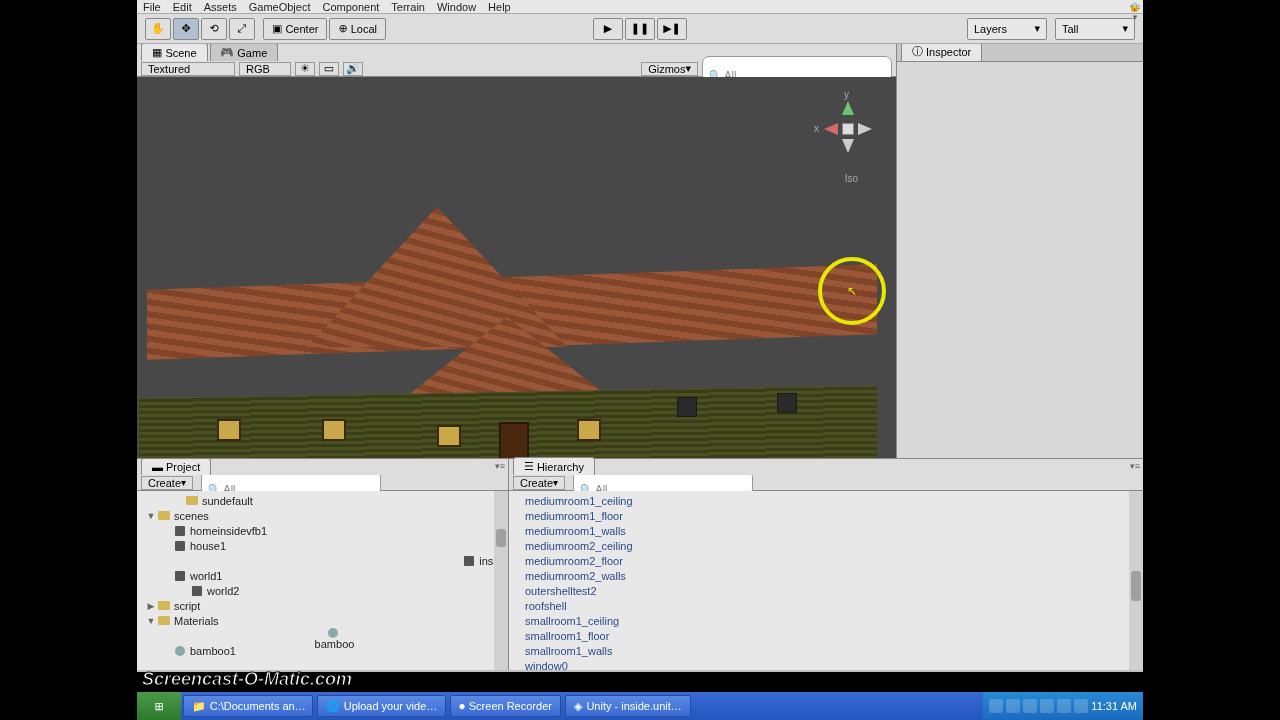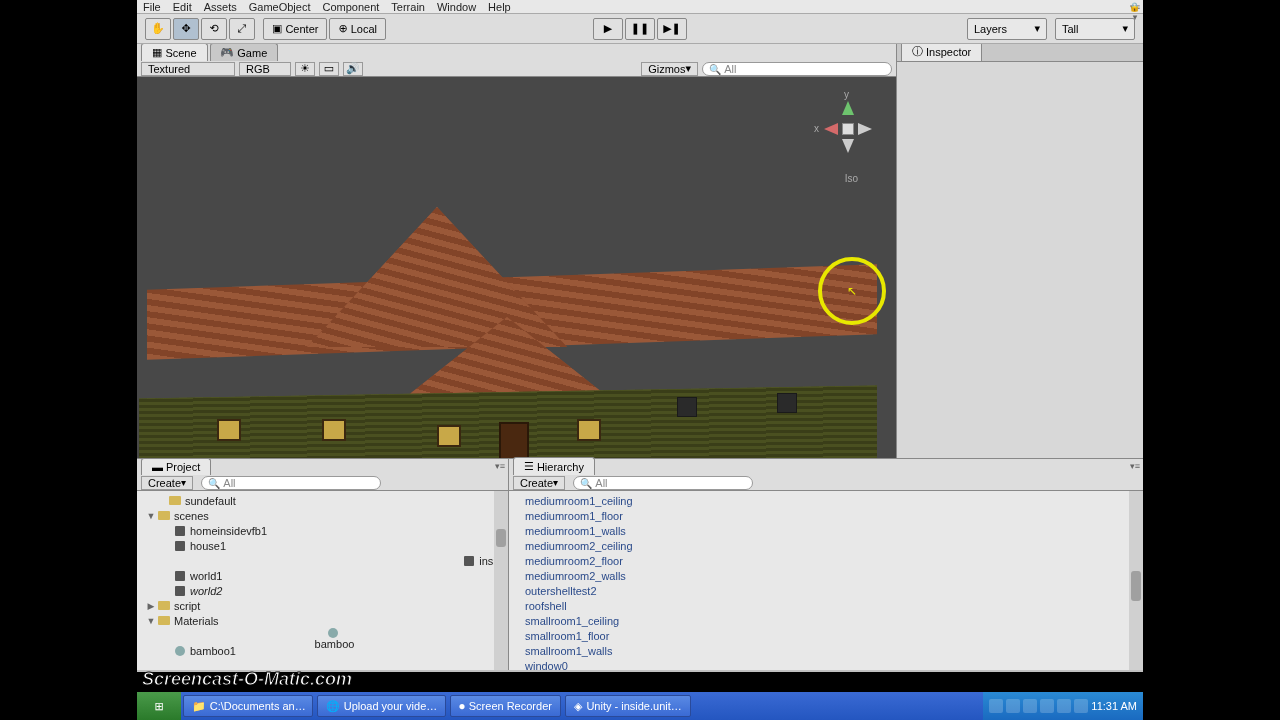--- a/index.html
+++ b/index.html
@@ -19,21 +19,21 @@
 .dropdown { height: 22px; width: 80px; background: #e8e8e8; border: 1px solid #888; border-radius: 2px; display: flex; align-items: center; padding: 0 6px; justify-content: space-between; }
 .main { display: flex; height: 414px; }
 .scene-panel { flex: 1; display: flex; flex-direction: column; border-right: 1px solid #888; }
 .tabs { height: 17px; background: #ddd; display: flex; align-items: flex-end; padding: 0 4px; }
 .tab { padding: 2px 10px; background: #c8c8c8; border: 1px solid #888; border-bottom: none; border-radius: 3px 3px 0 0; margin-right: 2px; display: flex; align-items: center; gap: 3px; }
 .tab.active { background: #e8e8e8; }
 .scene-toolbar { height: 16px; background: #ddd; display: flex; align-items: center; border-bottom: 1px solid #888; padding: 0 4px; gap: 4px; }
 .scene-dd { height: 14px; background: #e0e0e0; border: 1px solid #999; padding: 0 6px; display: flex; align-items: center; font-size: 10px; }
 .mini-btn { width: 20px; height: 14px; background: #e0e0e0; border: 1px solid #999; display:flex;align-items:center;justify-content:center; }
 .gizmo-dd { margin-left: auto; height: 14px; padding: 0 6px; background: #e0e0e0; border: 1px solid #999; display:flex;align-items:center; }
-.search-sm { width: 190px; height: 14px; background: #fff; border: 1px solid #999; border-radius: 7px; padding: 0 6px; font-size:10px; color:#888; }
+.search-sm { width: 190px; height: 14px; background: #fff; border: 1px solid #999; border-radius: 7px; padding: 12px 6px; font-size:10px; color:#888; }
 .viewport { flex: 1; background: #484848; position: relative; overflow: hidden; }
 .house { position: absolute; left: 0; top: 120px; width: 740px; height: 280px; }
 .roof-back { position:absolute; left:10px; top:80px; width:730px; height:70px; background: repeating-linear-gradient(10deg,#9a5838 0 6px,#824428 6px 12px); transform: skewY(-2deg); }
 .roof-front-left { position:absolute; left:170px; top:10px; width:0; height:0; border-left:130px solid transparent; border-right:130px solid transparent; border-bottom:140px solid #8c4a2e; }
 .roof-front-left::after{content:"";position:absolute;left:-130px;top:0;width:260px;height:140px;background:repeating-linear-gradient(15deg,#9a5838 0 6px,#824428 6px 12px);clip-path:polygon(50% 0,100% 100%,0 100%);}
 .roof-mid { position:absolute; left:250px; top:120px; width:0;height:0;border-left:120px solid transparent;border-right:120px solid transparent;border-bottom:95px solid #8c4a2e; }
 .roof-mid::after{content:"";position:absolute;left:-120px;top:0;width:240px;height:95px;background:repeating-linear-gradient(15deg,#9a5838 0 6px,#824428 6px 12px);clip-path:polygon(50% 0,100% 100%,0 100%);}
 .wall { position:absolute; left:2px; top:195px; width:738px; height:85px; background: repeating-linear-gradient(0deg,#4a5020 0 3px,#3a3e18 3px 6px),repeating-linear-gradient(90deg,#4a5020 0 8px,#5a6028 8px 16px); transform: skewY(-1deg); }
 .window { position:absolute; width:24px; height:22px; background:#c8a848; border:2px solid #3a2810; }
 .door { position:absolute; width:30px; height:46px; background:#4a2810; border:2px solid #2a1808; }
@@ -221,21 +221,21 @@
             <span>▬</span>
             <span>Project</span>
           </div>
         <div class="corner-btn">▾≡</div>
       </div>
       <div class="panel-toolbar">
         <div class="create-dd"><span>Create</span> ▾</div>
         <div class="search-sm" style="width:180px">🔍 <span>All</span></div>
       </div>
       <div class="tree" id="project-tree">
-        <div class="tree-row" style="padding-left: 19px;">
+        <div class="tree-row" style="padding-left: 36px;">
             <span class="tw"></span>
             <span class="icon-box">
               <span class="folder-icon"></span>
             </span>
             <span>sundefault</span>
           </div>
           <div class="tree-row" style="padding-left: 8px;">
             <span class="tw">▼</span>
             <span class="icon-box">
               <span class="folder-icon"></span>
@@ -263,21 +263,21 @@
             </span>
             <span>inside</span>
           </div>
           <div class="tree-row" style="padding-left: 24px;">
             <span class="tw"></span>
             <span class="icon-box">
               <span class="unity-icon"></span>
             </span>
             <span>world1</span>
           </div>
-          <div class="tree-row" style="padding-left: 24px; font-style: italic;">
+          <div class="tree-row" style="padding-left: 41px;">
             <span class="tw"></span>
             <span class="icon-box">
               <span class="unity-icon"></span>
             </span>
             <span>world2</span>
           </div>
           <div class="tree-row" style="padding-left: 8px;">
             <span class="tw">▶</span>
             <span class="icon-box">
               <span class="folder-icon"></span>

